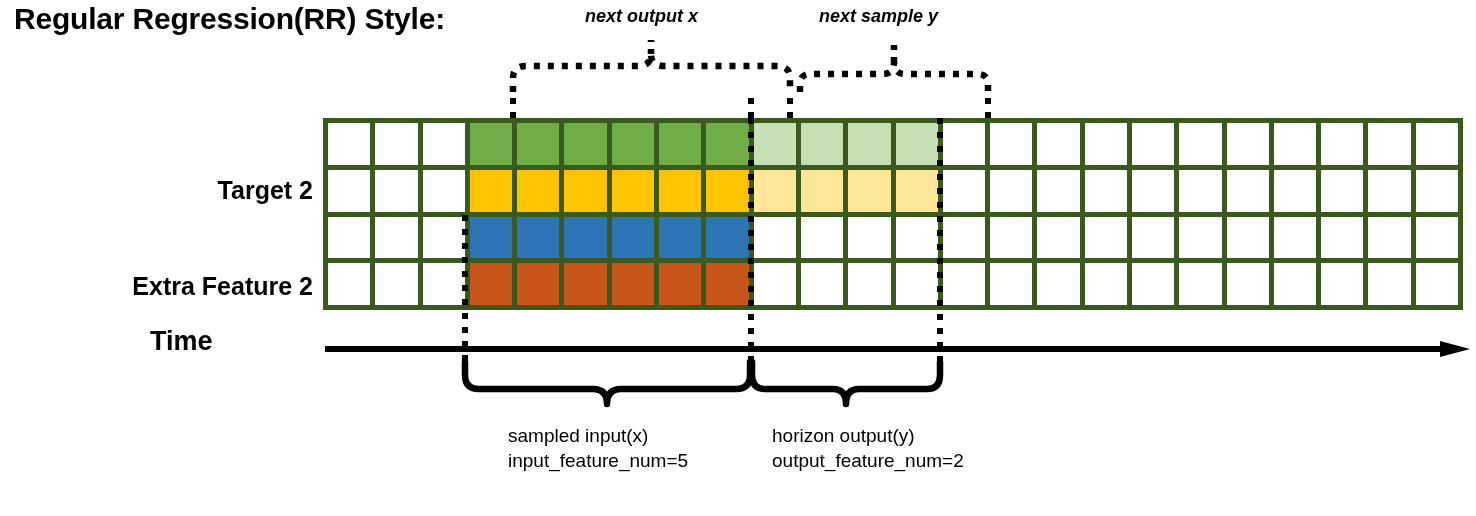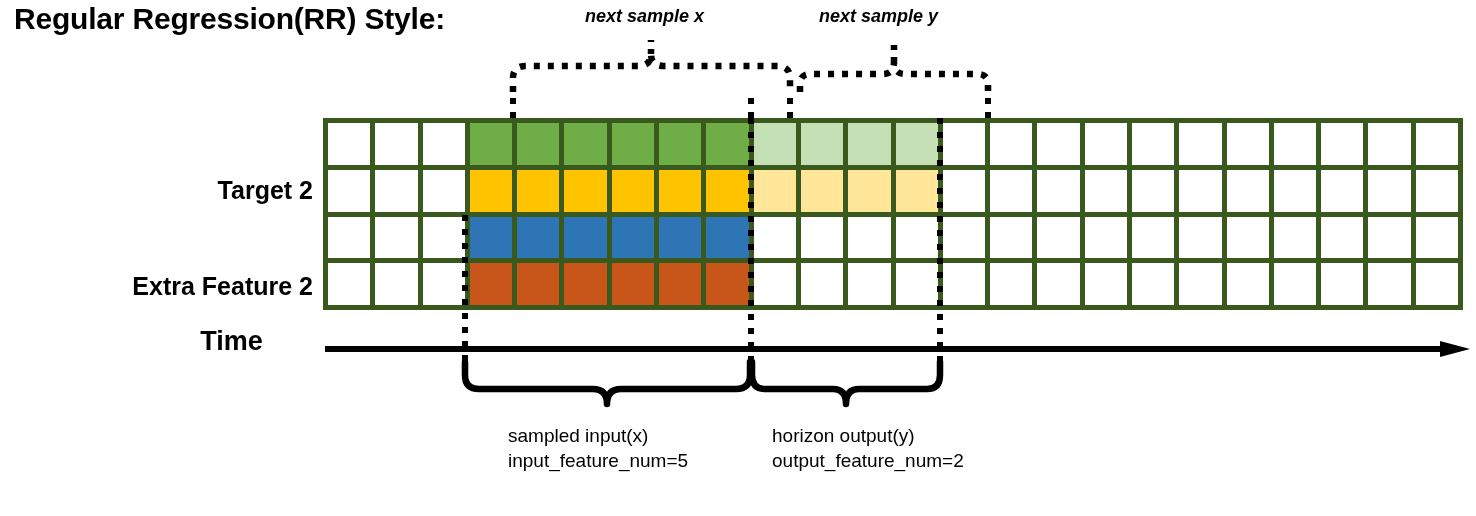--- a/index.html
+++ b/index.html
@@ -78,21 +78,21 @@
   .cell {
     background: #ffffff;
   }
 
   
   #time-label {
     position: absolute;
     left: 150px;
     top: 326px;
     width: 163px;
-    text-align: center;
+    text-align: left;
     font-size: 27px;
     font-weight: 700;
     color: #000000;
   }
   #time-axis {
     position: absolute;
     left: 325px;
     top: 341px;
     width: 1145px;
     height: 16px;
@@ -120,21 +120,21 @@
   #desc-input  { left: 508px; top: 423px; }
   #desc-output { left: 772px; top: 423px; }
 </style>
 </head>
 <body>
 
 <div id="stage">
 
   <div id="page-title">Regular Regression(RR) Style:</div>
 
-  <div class="top-caption" id="caption-next-x">next sample x</div>
+  <div class="top-caption" id="caption-next-x">next output x</div>
   <div class="top-caption" id="caption-next-y">next sample y</div>
 
   <div id="row-labels">
     <div class="row-label" style="top:48px;">Target 2</div>
     <div class="row-label" style="top:144px;">Extra Feature 2</div>
   </div>
 
   <div id="grid">
       <div class="cell" style="background: rgb(255, 255, 255);"></div>
       <div class="cell" style="background: rgb(255, 255, 255);"></div>

